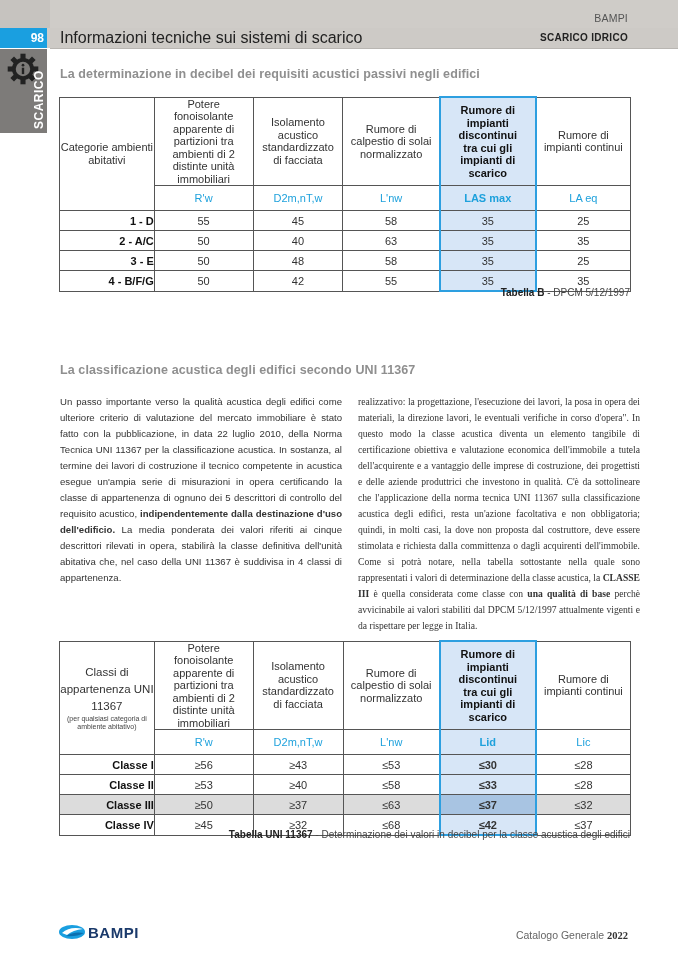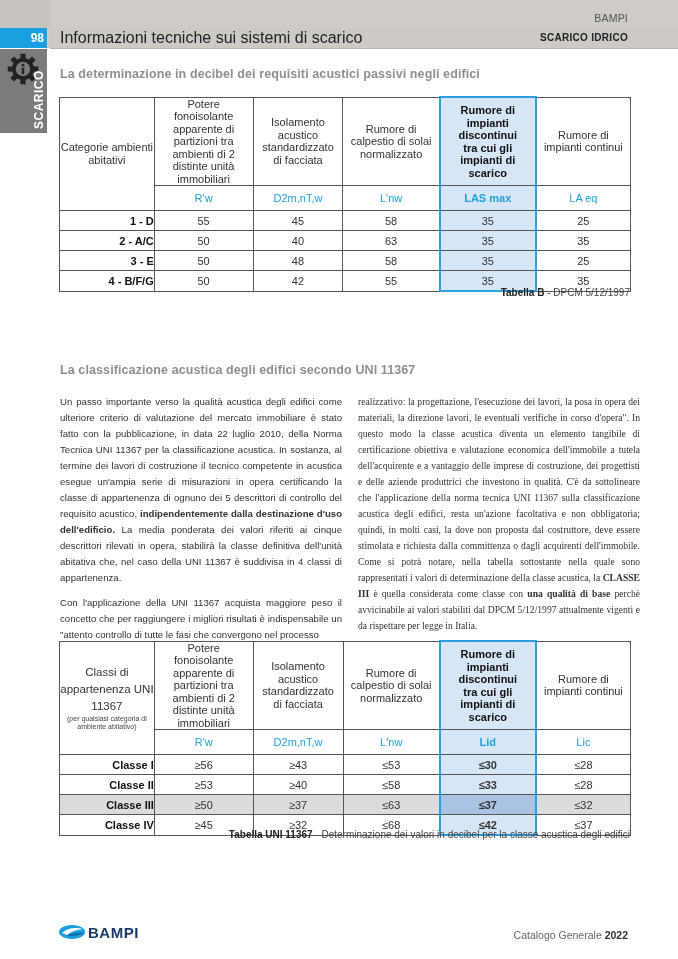--- a/index.html
+++ b/index.html
@@ -31,21 +31,21 @@
   table.data tr.grey td { background:#dcdcdc; }
   table.data tr.grey td.hl { background:#a8c4e2; }
   .bold-val { font-weight:bold; }
   .caption { position:absolute; right:48px; font-size:10px; color:#444; }
   .caption b { color:#222; }
   .col { position:absolute; width:282px; font-size:9.6px; line-height:16px; color:#333; text-align:justify; }
   .col p { margin:0 0 9px 0; }
   .col h4 { margin:0 0 2px 0; font-size:9.8px; font-weight:bold; color:#222; }
   .footer-logo { position:absolute; left:58px; top:922px; height:20px; }
   .footer-right { position:absolute; right:50px; top:929px; font-size:10.5px; color:#666; }
-  .footer-right b { color:#333; font-weight:bold; }
+  .footer-right b { color:#333; font-weight:bold;font-family:Liberation Serif, serif; }
 </style>
 </head>
 <body>
 
 <div class="topbar"></div>
 <div class="topbar-left"></div>
 <div class="brand-top">BAMPI</div>
 <div class="subbar"></div>
 <div class="page-num">98</div>
 <div class="section-label">Informazioni tecniche sui sistemi di scarico</div>
@@ -131,21 +131,20 @@
     <td>35</td>
   </tr>
 </tbody>
   </table>
 <div class="caption" style="top:287px;"><b>Tabella B</b><span> - DPCM 5/12/1997</span></div>
 
 <div class="sec-title" style="top:363px;text-align:right;">La classificazione acustica degli edifici secondo UNI 11367</div>
 
 <div class="col" style="left:60px; top:394px;">
   <p><span>Un passo importante verso la qualità acustica degli edifici come ulteriore criterio di valutazione del mercato immobiliare è stato fatto con la pubblicazione, in data 22 luglio 2010, della Norma Tecnica UNI 11367 per la classificazione acustica. In sostanza, al termine dei lavori di costruzione il tecnico competente in acustica esegue un'ampia serie di misurazioni in opera certificando la classe di appartenenza di ognuno dei 5 descrittori di controllo del requisito acustico, </span><b>indipendentemente dalla destinazione d'uso dell'edificio.</b><span> La media ponderata dei valori riferiti ai cinque descrittori rilevati in opera, stabilirà la classe definitiva dell'unità abitativa che, nel caso della UNI 11367 è suddivisa in 4 classi di appartenenza.</span></p>
-  <p>Con l'applicazione della UNI 11367 acquista maggiore peso il concetto che per raggiungere i migliori risultati è indispensabile un "attento controllo di tutte le fasi che convergono nel processo</p>
 </div>
 
 <div class="col" style="left:358px; top:394px;font-family:Liberation Serif, serif;">
   <p><span>realizzativo: la progettazione, l'esecuzione dei lavori, la posa in opera dei materiali, la direzione lavori, le eventuali verifiche in corso d'opera". In questo modo la classe acustica diventa un elemento tangibile di certificazione obiettiva e valutazione economica dell'immobile a tutela dell'acquirente e a vantaggio delle imprese di costruzione, dei progettisti e delle aziende produttrici che investono in qualità. C'è da sottolineare che l'applicazione della norma tecnica UNI 11367 sulla classificazione acustica degli edifici, resta un'azione facoltativa e non obbligatoria; quindi, in molti casi, la dove non proposta dal costruttore, deve essere stimolata e richiesta dalla committenza o dagli acquirenti dell'immobile. Come si potrà notare, nella tabella sottostante nella quale sono rappresentati i valori di determinazione della classe acustica, la </span><b>CLASSE III</b><span> è quella considerata come classe con </span><b>una qualità di base</b><span> perchè avvicinabile ai valori stabiliti dal DPCM 5/12/1997 attualmente vigenti e da rispettare per legge in Italia.</span></p>
 </div>
 
 <table class="data" style="top:640px; width:572px;">
   <colgroup>
     <col style="width:95px">
       <col style="width:99px">

